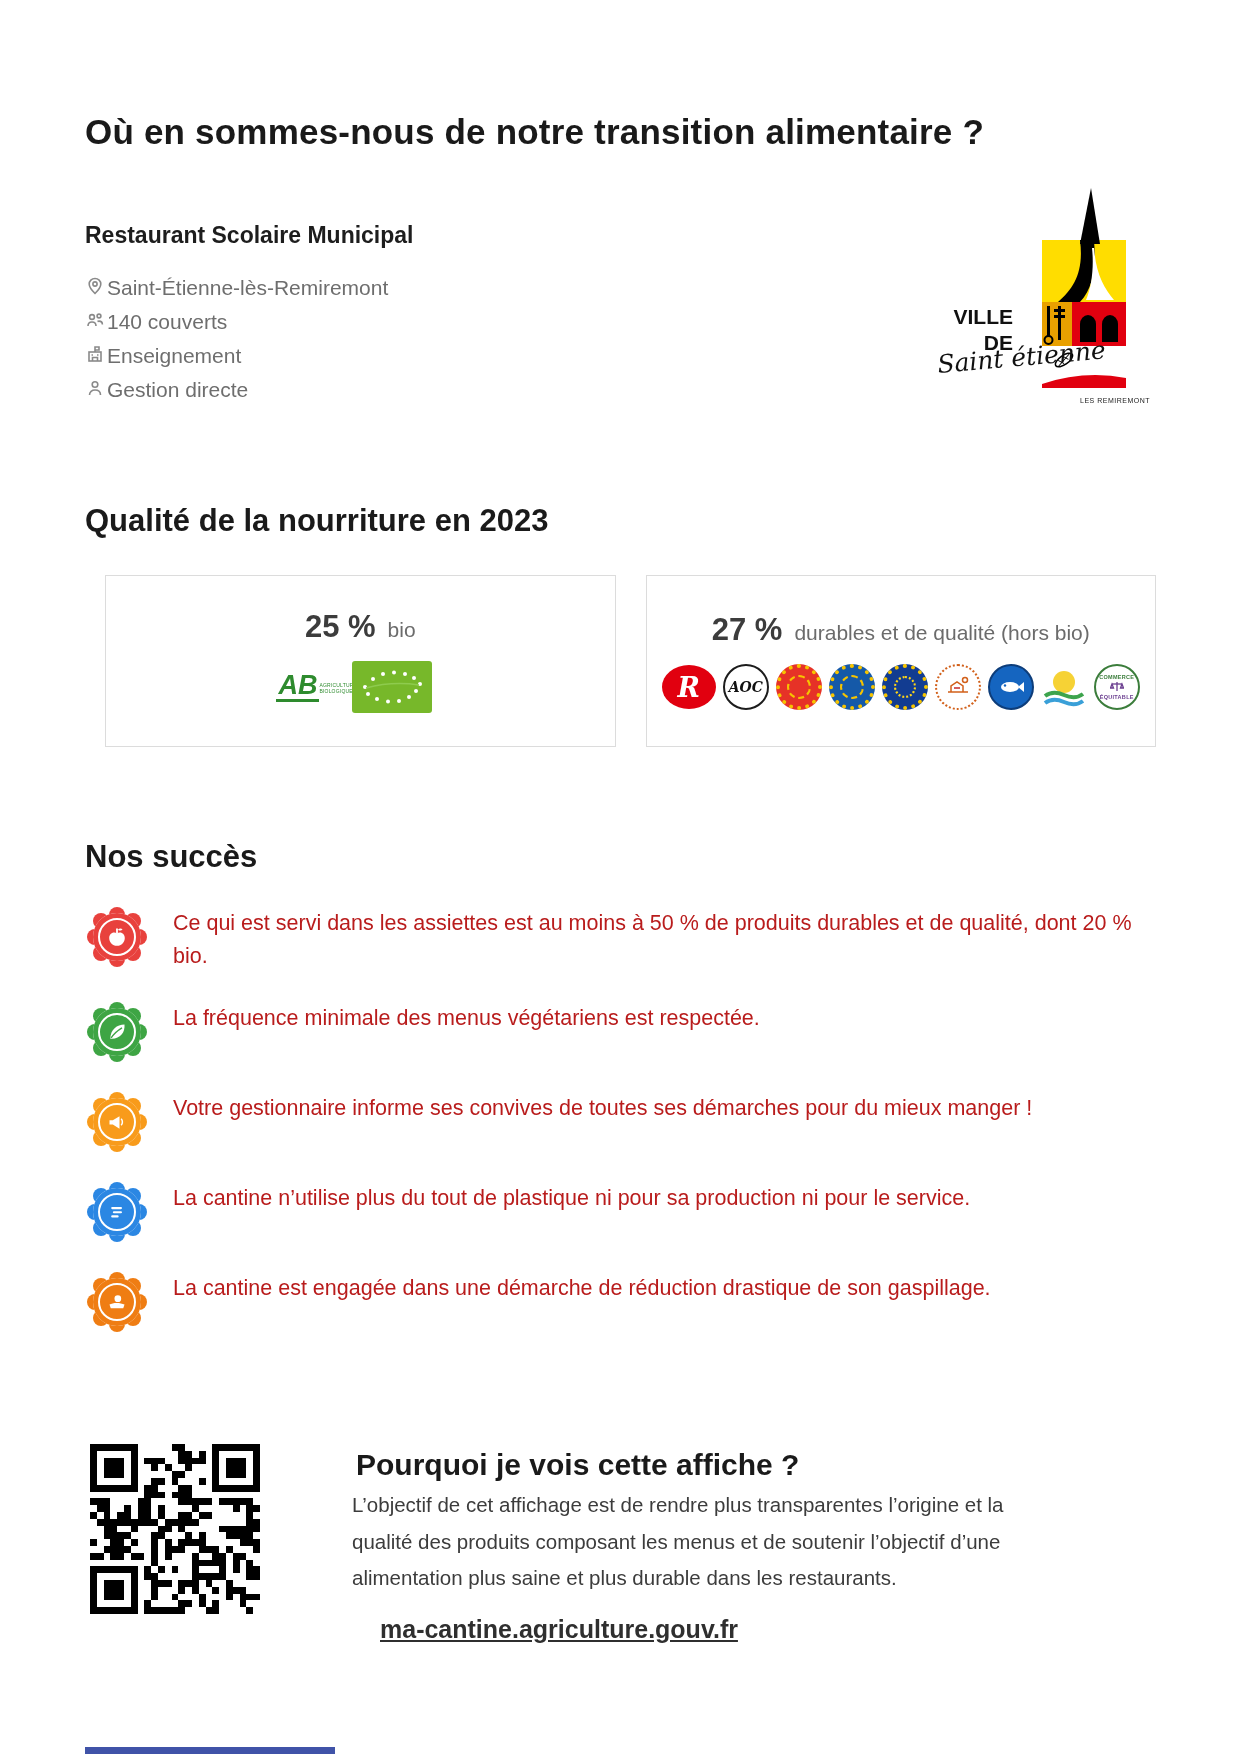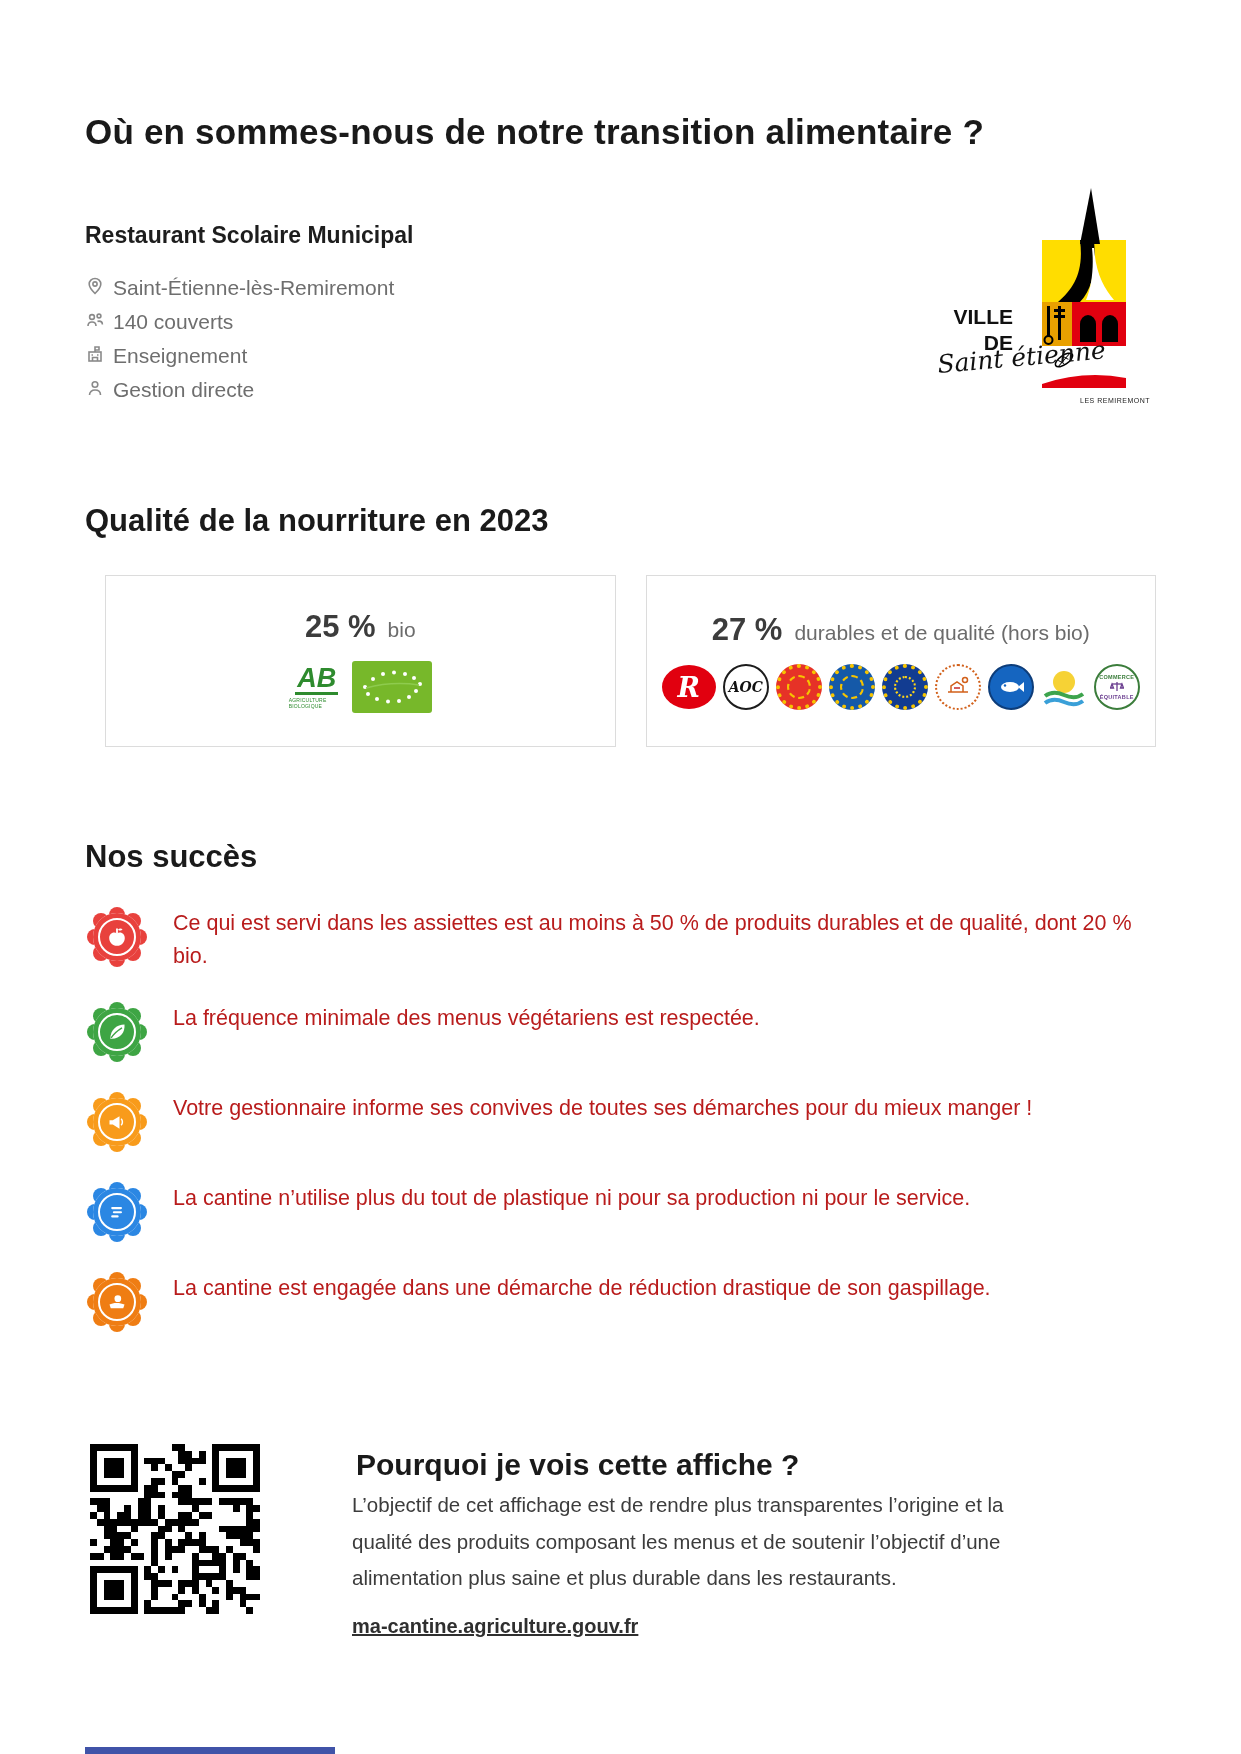--- a/index.html
+++ b/index.html
@@ -7,41 +7,41 @@
   .content{padding:0 85px;position:relative;}
 
   
   .page-title{padding-top:112px;margin:0;font-size:35px;font-weight:800;color:#1a1a1a;letter-spacing:.2px;}
   .section-heading{margin:0;font-size:31px;font-weight:800;color:#1a1a1a;}
 
   
   .header-row{display:flex;justify-content:space-between;align-items:flex-start;margin-top:70px;}
   .est-name{font-size:23px;font-weight:600;color:#1d1d1d;margin:0;}
   .est-details{margin-top:22px;}
-  .detail-row{display:flex;align-items:center;gap:8px;height:34px;color:#6e6e6e;font-size:21px;}
+  .detail-row{display:flex;align-items:center;gap:2px;height:34px;color:#6e6e6e;font-size:21px;}
   .detail-row svg{flex:0 0 auto;stroke:#8a8a8a;fill:none;stroke-width:1.6;}
 
   
   .city-logo{position:relative;width:215px;height:212px;margin-top:-34px;flex:0 0 auto;}
   .city-logo .ville{position:absolute;left:0;top:116px;width:72px;text-align:right;font-weight:800;font-size:21px;line-height:1.25;color:#111;}
   .city-logo .script{position:absolute;left:-4px;top:152px;width:230px;font-family:"DejaVu Serif",serif;font-style:italic;font-size:25px;color:#111;transform:rotate(-5deg);white-space:nowrap;}
   .city-logo .subtext{position:absolute;right:6px;bottom:-4px;font-size:7px;letter-spacing:.5px;color:#222;}
   .emblem{position:absolute;right:22px;top:0;}
 
   
   .quality-section{margin-top:96px;}
   .cards{display:flex;gap:30px;margin-top:36px;padding-left:20px;}
   .card{flex:1;border:1px solid #dcdcdc;background:#fff;height:170px;display:flex;flex-direction:column;align-items:center;justify-content:center;gap:16px;}
   .card-line{display:flex;align-items:baseline;gap:12px;}
   .card-value{font-size:31px;font-weight:800;color:#3c3c3c;}
   .card-label{font-size:21px;color:#6b6b6b;}
   .logo-row{display:flex;align-items:center;gap:7px;}
 
   
-  .ab-logo{width:56px;height:52px;background:#fff;display:flex;flex-direction:column;align-items:center;justify-content:center;}
+  .ab-logo{width:56px;height:52px;background:#fff;display:flex;flex-direction:row;align-items:center;justify-content:center;}
   .ab-logo .ab{font-size:27px;font-weight:800;font-style:italic;color:#2e8b2e;line-height:1;border-bottom:3px solid #2e8b2e;padding:0 2px;}
   .ab-logo .ab-sub{font-size:5px;color:#2e8b2e;margin-top:2px;letter-spacing:.2px;}
   .eu-logo{width:80px;height:52px;background:#77b82a;border-radius:3px;display:flex;align-items:center;justify-content:center;}
 
   
   .badge{width:46px;height:46px;border-radius:50%;box-sizing:border-box;display:flex;align-items:center;justify-content:center;position:relative;flex:0 0 auto;}
   .b-lr{width:54px;height:44px;border-radius:50%;background:#e1000f;color:#fff;font-family:"DejaVu Serif",serif;font-style:italic;font-weight:bold;font-size:27px;}
   .b-aoc{background:#fff;border:2px solid #1c1c1c;color:#111;font-family:"DejaVu Serif",serif;font-style:italic;font-weight:bold;font-size:14px;}
   .b-aop{background:#e63227;border:4px dotted #f6c400;}
   .b-aop::after,.b-igp::after{content:"";position:absolute;inset:7px;border:2px dashed #f6c400;border-radius:50%;}
@@ -65,21 +65,21 @@
     box-shadow:0 -22px 0 -16px var(--c),16px -16px 0 -16px var(--c),22px 0 0 -16px var(--c),16px 16px 0 -16px var(--c),0 22px 0 -16px var(--c),-16px 16px 0 -16px var(--c),-22px 0 0 -16px var(--c),-16px -16px 0 -16px var(--c);}
   .rosette::after{content:"";position:absolute;inset:5px;border:2.5px solid #fff;border-radius:50%;}
   .rosette svg{position:absolute;left:50%;top:50%;transform:translate(-50%,-50%);fill:#fff;z-index:2;}
   .success-text{font-size:21.5px;line-height:1.55;color:#b91c1c;max-width:990px;margin-top:2px;}
 
   
   .footer{display:flex;gap:92px;margin-top:110px;align-items:flex-start;}
   .qr{width:170px;height:170px;flex:0 0 auto;margin-left:5px;}
   .footer-heading{font-size:30px;font-weight:800;color:#1a1a1a;margin:4px 0 0 4px;}
   .footer-body{font-size:20.5px;line-height:1.8;color:#3c3c3c;max-width:705px;margin-top:5px;}
-  .footer-link{display:inline-block;margin-top:18px;font-size:20px;font-weight:800;color:#2f2f2f;text-decoration:underline;}
+  .footer-link{display:inline-block;margin-top:18px;font-size:25px;font-weight:800;color:#2f2f2f;text-decoration:underline;margin-left:28px;}
   .bottom-bar{position:absolute;left:85px;bottom:0;width:250px;height:7px;background:#4053a8;}
 </style>
 </head>
 <body>
 
 <div class="content">
 
   <h1 class="page-title">Où en sommes-nous de notre transition alimentaire ?</h1>
 
   <div class="header-row">

